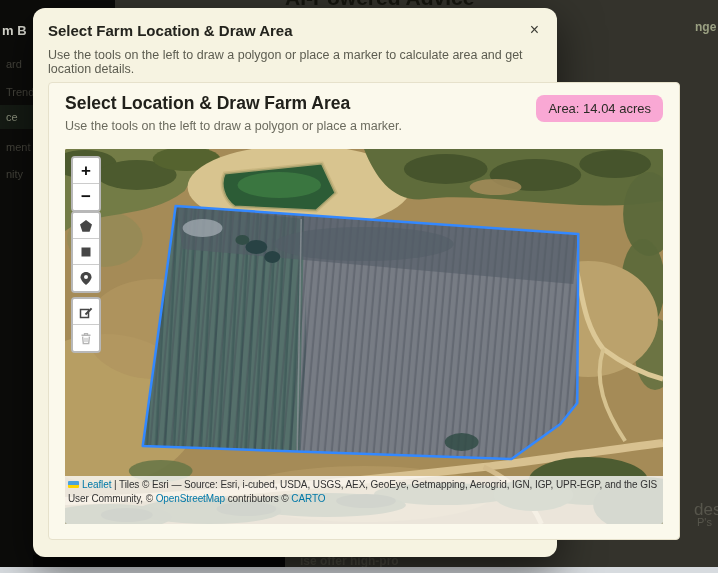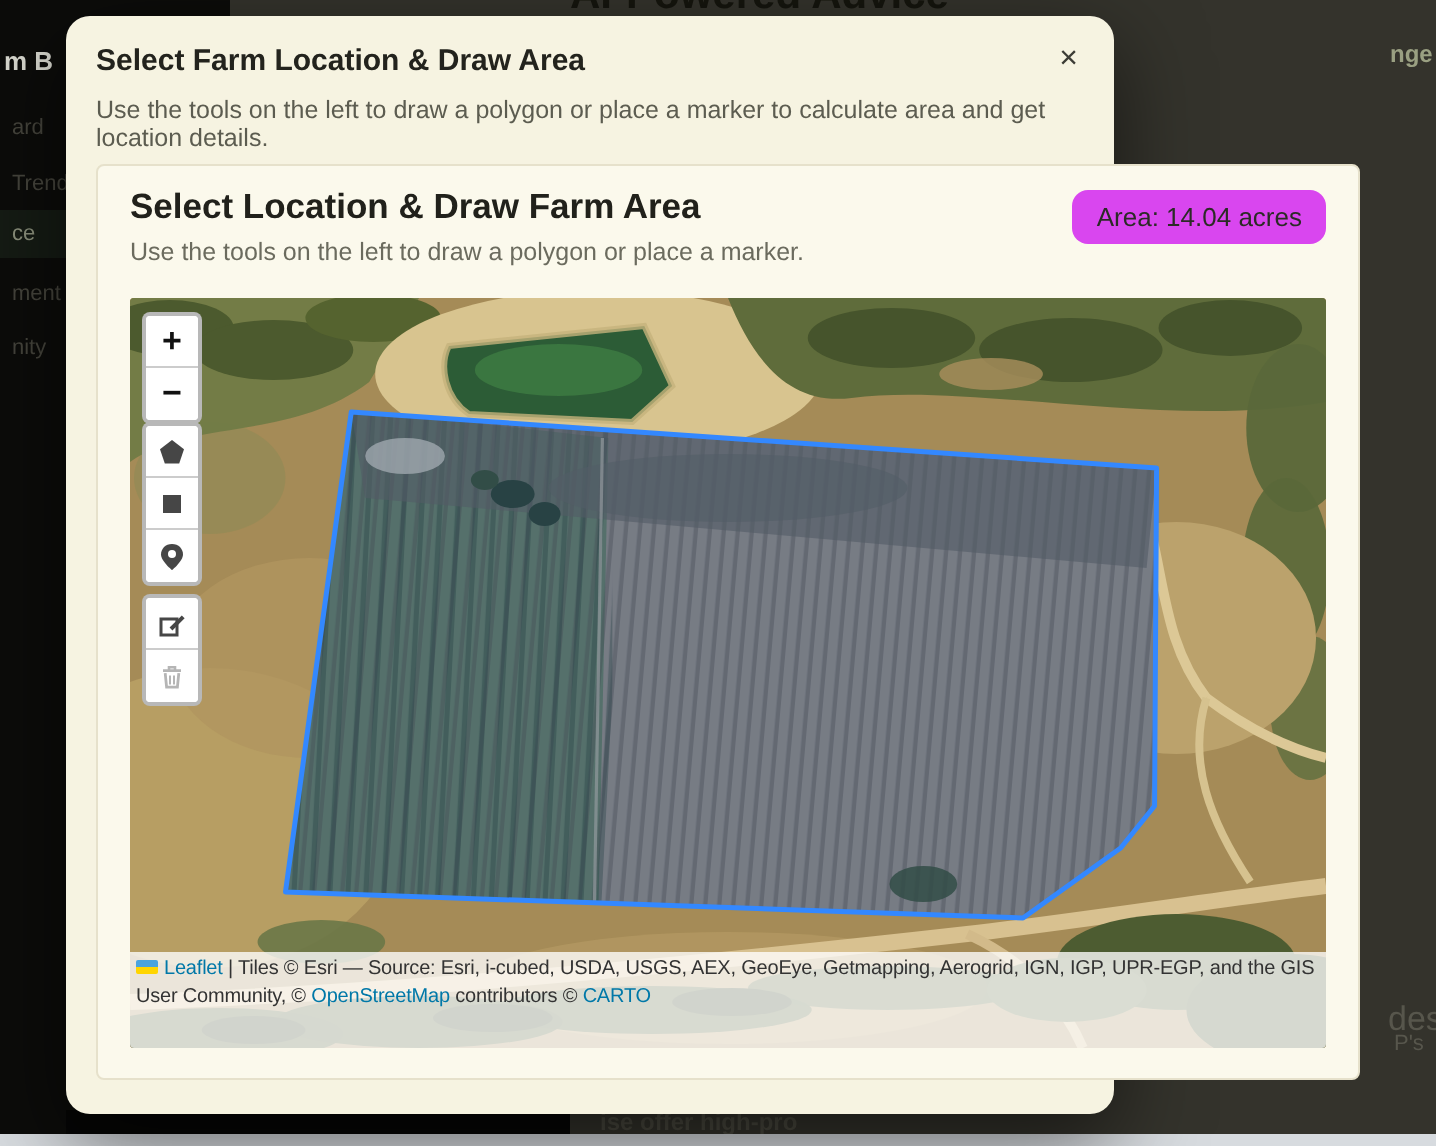--- a/index.html
+++ b/index.html
@@ -23,21 +23,21 @@
   .modal-title{position:absolute;left:15px;top:14px;font-size:15px;font-weight:700;color:#23231d;}
   .modal-sub{position:absolute;left:15px;top:40px;font-size:12.5px;color:#5c5c50;}
   .modal-close{position:absolute;right:14px;top:10px;font-size:16px;color:#3c3c35;background:none;
                border:none;cursor:pointer;line-height:1;padding:4px;font-family:inherit;}
   
   .panel{position:absolute;left:15px;top:74px;width:630px;height:456px;background:#fbf9ec;
          border:1px solid #e6e1cb;border-radius:4px;}
   .panel-title{position:absolute;left:16px;top:10px;font-size:17.5px;font-weight:700;color:#21211b;}
   .panel-sub{position:absolute;left:16px;top:36px;font-size:12.5px;color:#6b6b5e;}
   .panel-actions{position:absolute;right:16px;top:12px;display:flex;gap:8px;align-items:center;}
-  .area-badge{background:#d946ef;border-radius:8px;padding:6px 12px;font-size:13px;font-weight:500;
+  .area-badge{background:#f9a8d4;border-radius:8px;padding:6px 12px;font-size:13px;font-weight:500;
               color:#2b2b26;white-space:nowrap;}
   .locate-btn{background:#fdfcf4;border:1px solid #e3decb;border-radius:8px;padding:6px 13px;
               font-size:13px;color:#2b2b26;cursor:pointer;font-family:inherit;}
   
   .map{position:absolute;left:16px;top:66px;width:598px;height:375px;overflow:hidden;
        background:#a58b57;border-radius:2px;}
   .map svg.terrain{position:absolute;left:0;top:0;width:100%;height:100%;display:block;}
   .farm-poly{fill:rgba(51,136,255,.18);stroke:#3388ff;stroke-width:2.5;stroke-linejoin:round;}
   .lf-group{position:absolute;left:6px;background:#fff;border:2px solid rgba(0,0,0,.28);
             border-radius:4px;overflow:hidden;z-index:5;}

